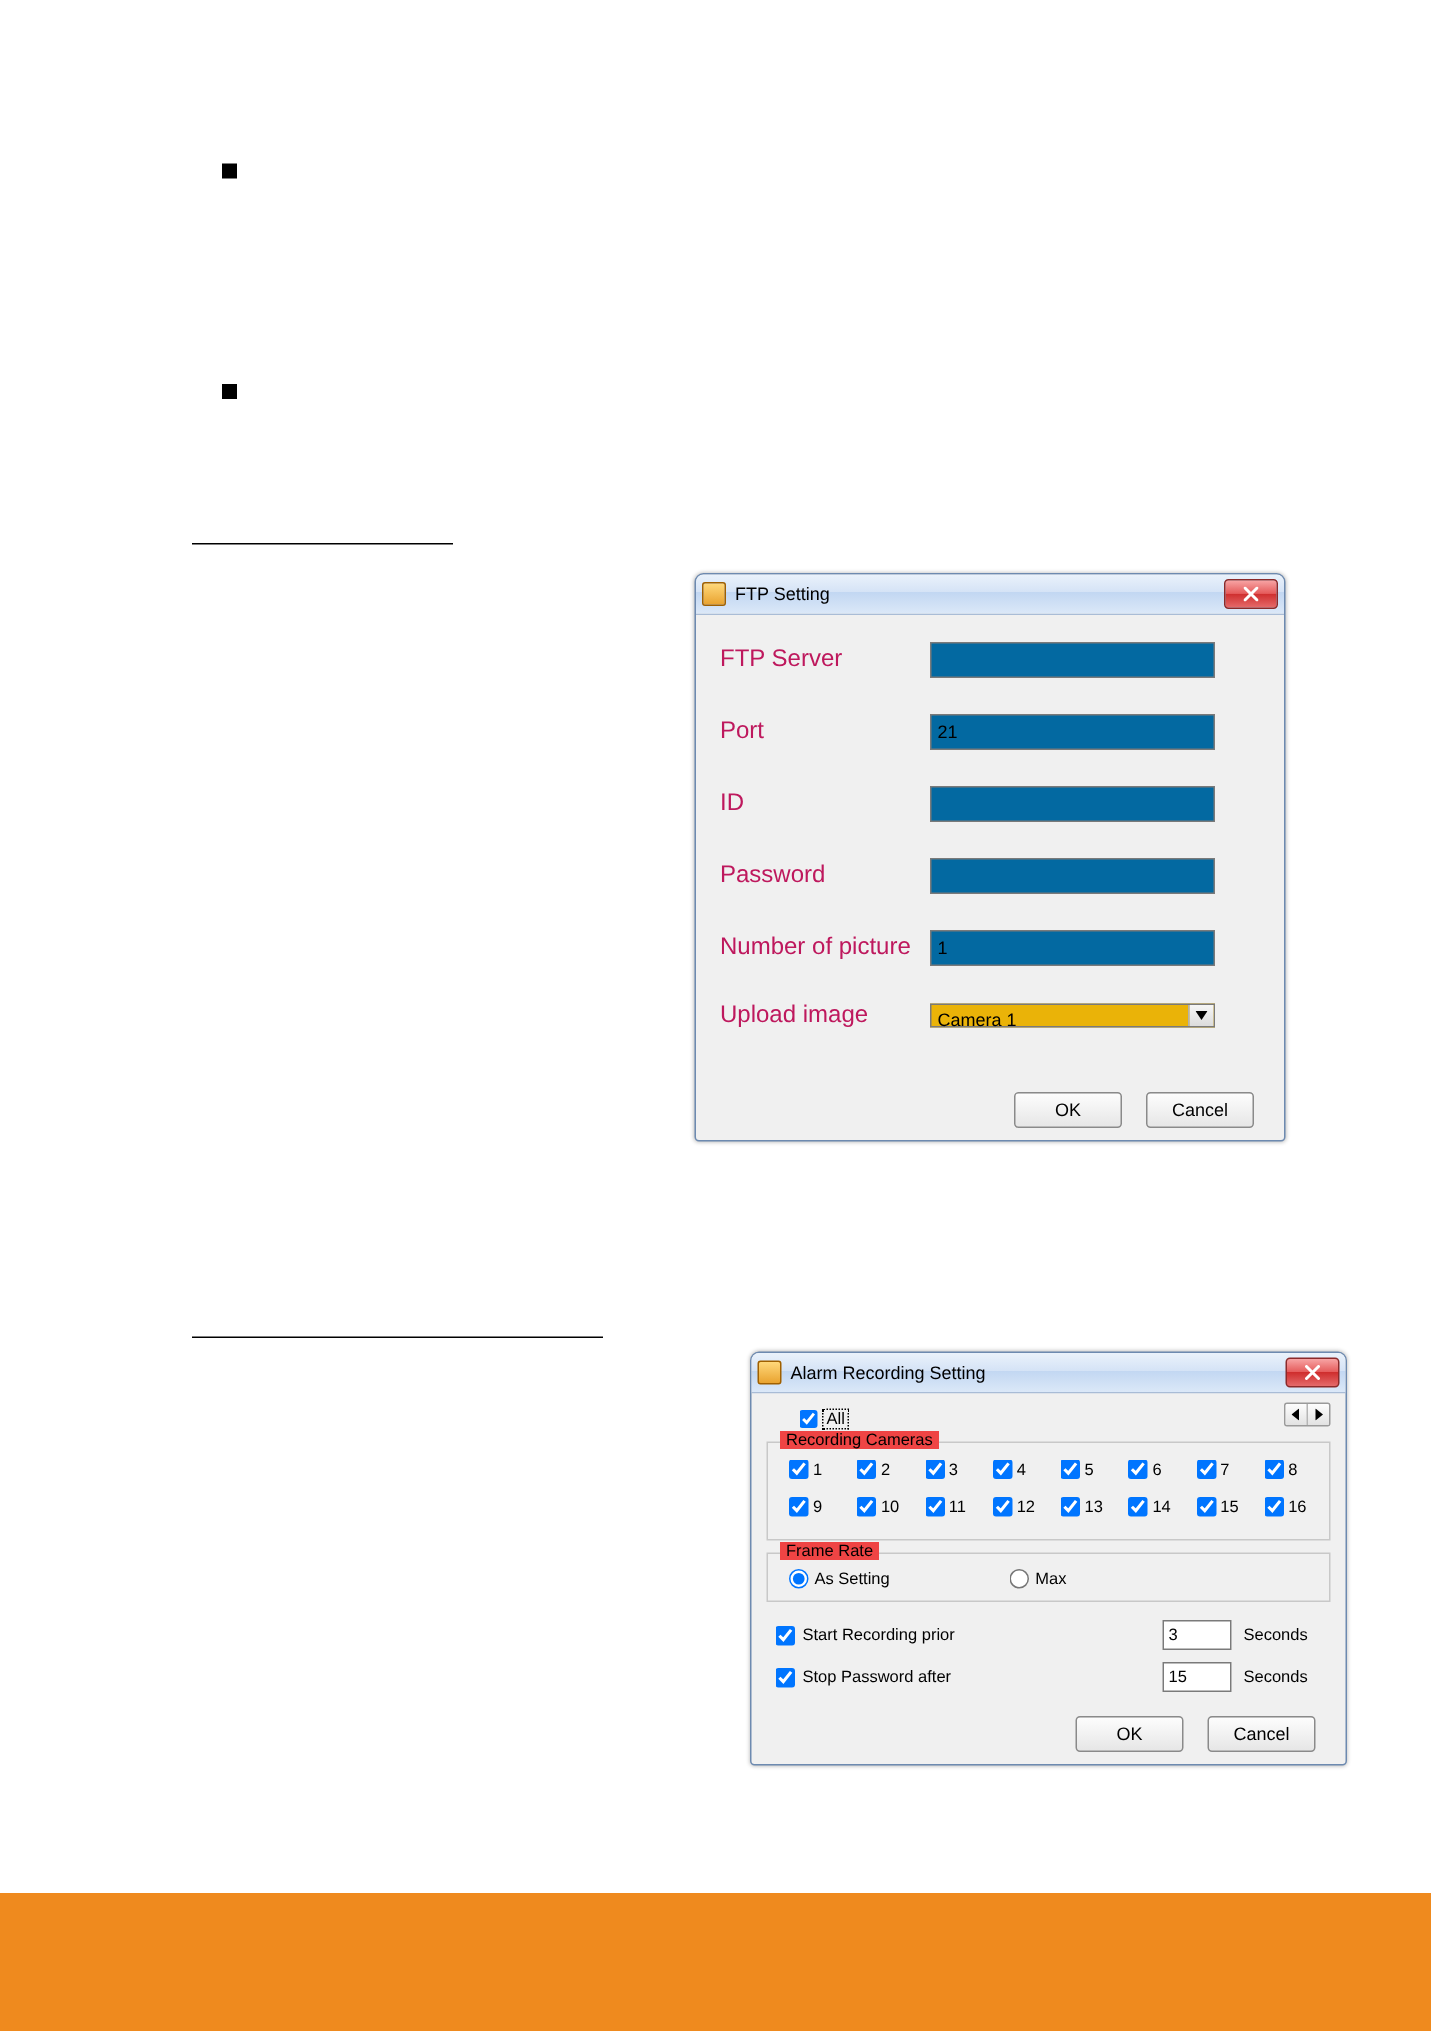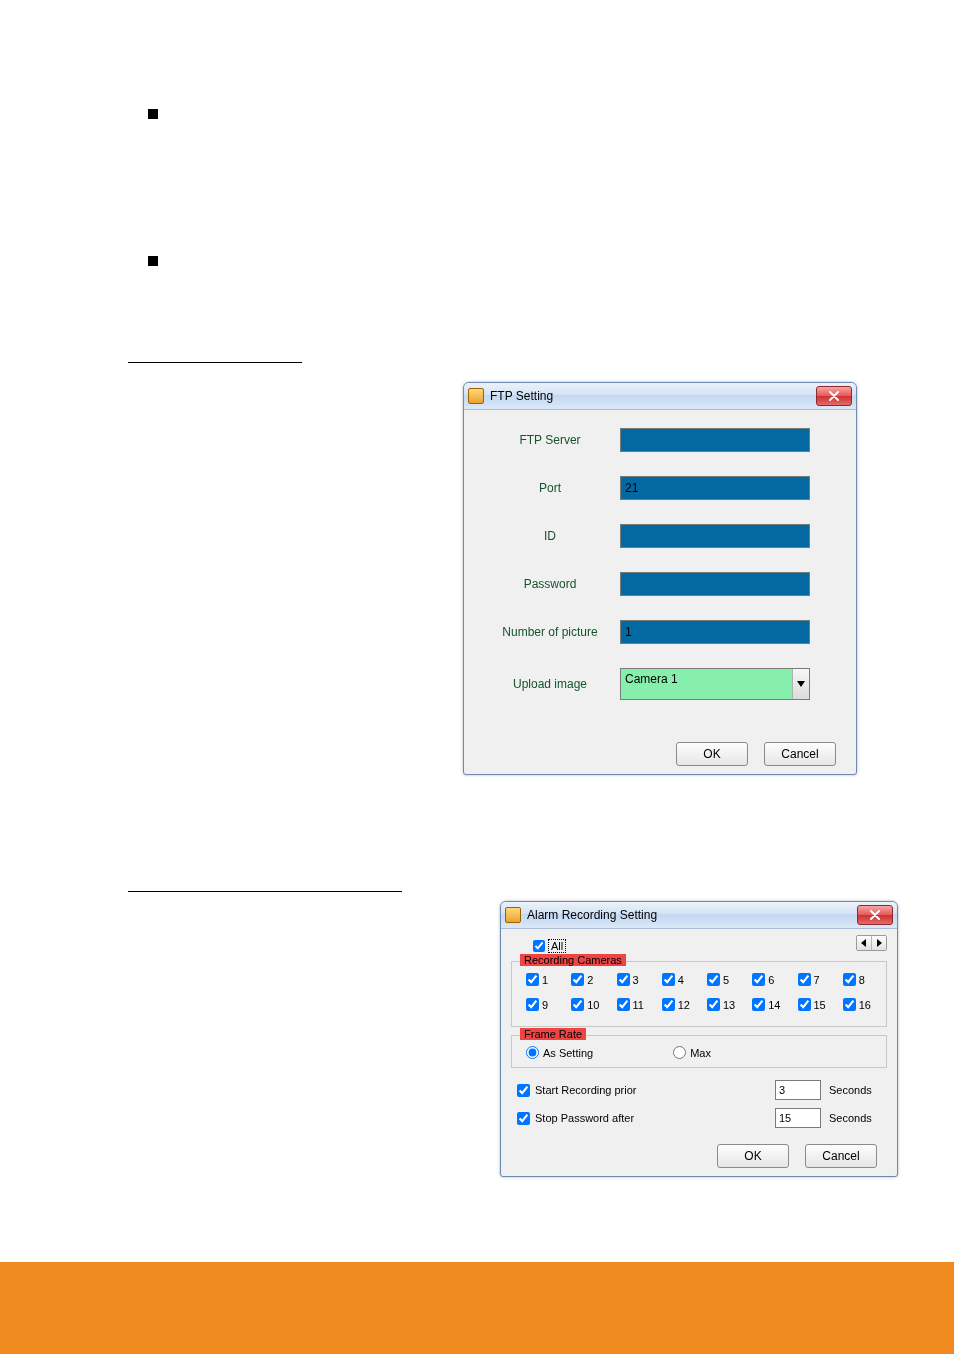--- a/index.html
+++ b/index.html
@@ -77,43 +77,42 @@
     padding: 18px 16px 12px 16px;
   }
   
   .row {
     display: flex;
     align-items: center;
     margin-bottom: 24px;
   }
   .row .lbl {
     width: 140px;
-    font-size: 12px;
-    color: #14532d;
-    text-align: center;
+    font-size: 16px;
+    color: #be185d;
   }
   .row input.text,
   .row select.sel {
     border: 1px solid #7a7a7a;
     background: #0369a1;
     height: 20px;
     padding: 1px 4px;
     font-size: 12px;
     box-sizing: content-box;
   }
   .row input.text { width: 180px; }
   
   .sel-wrap {
     position: relative;
     width: 190px;
   }
   .sel-wrap .sel-display {
     border: 1px solid #7a7a7a;
-    background: #86efac;
-    height: 32px;
+    background: #eab308;
+    height: 16px;
     line-height: 20px;
     padding: 0 18px 0 4px;
     font-size: 12px;
     width: 100%;
     box-sizing: border-box;
   }
   .sel-wrap .sel-arrow {
     position: absolute;
     right: 1px;
     top: 1px;

